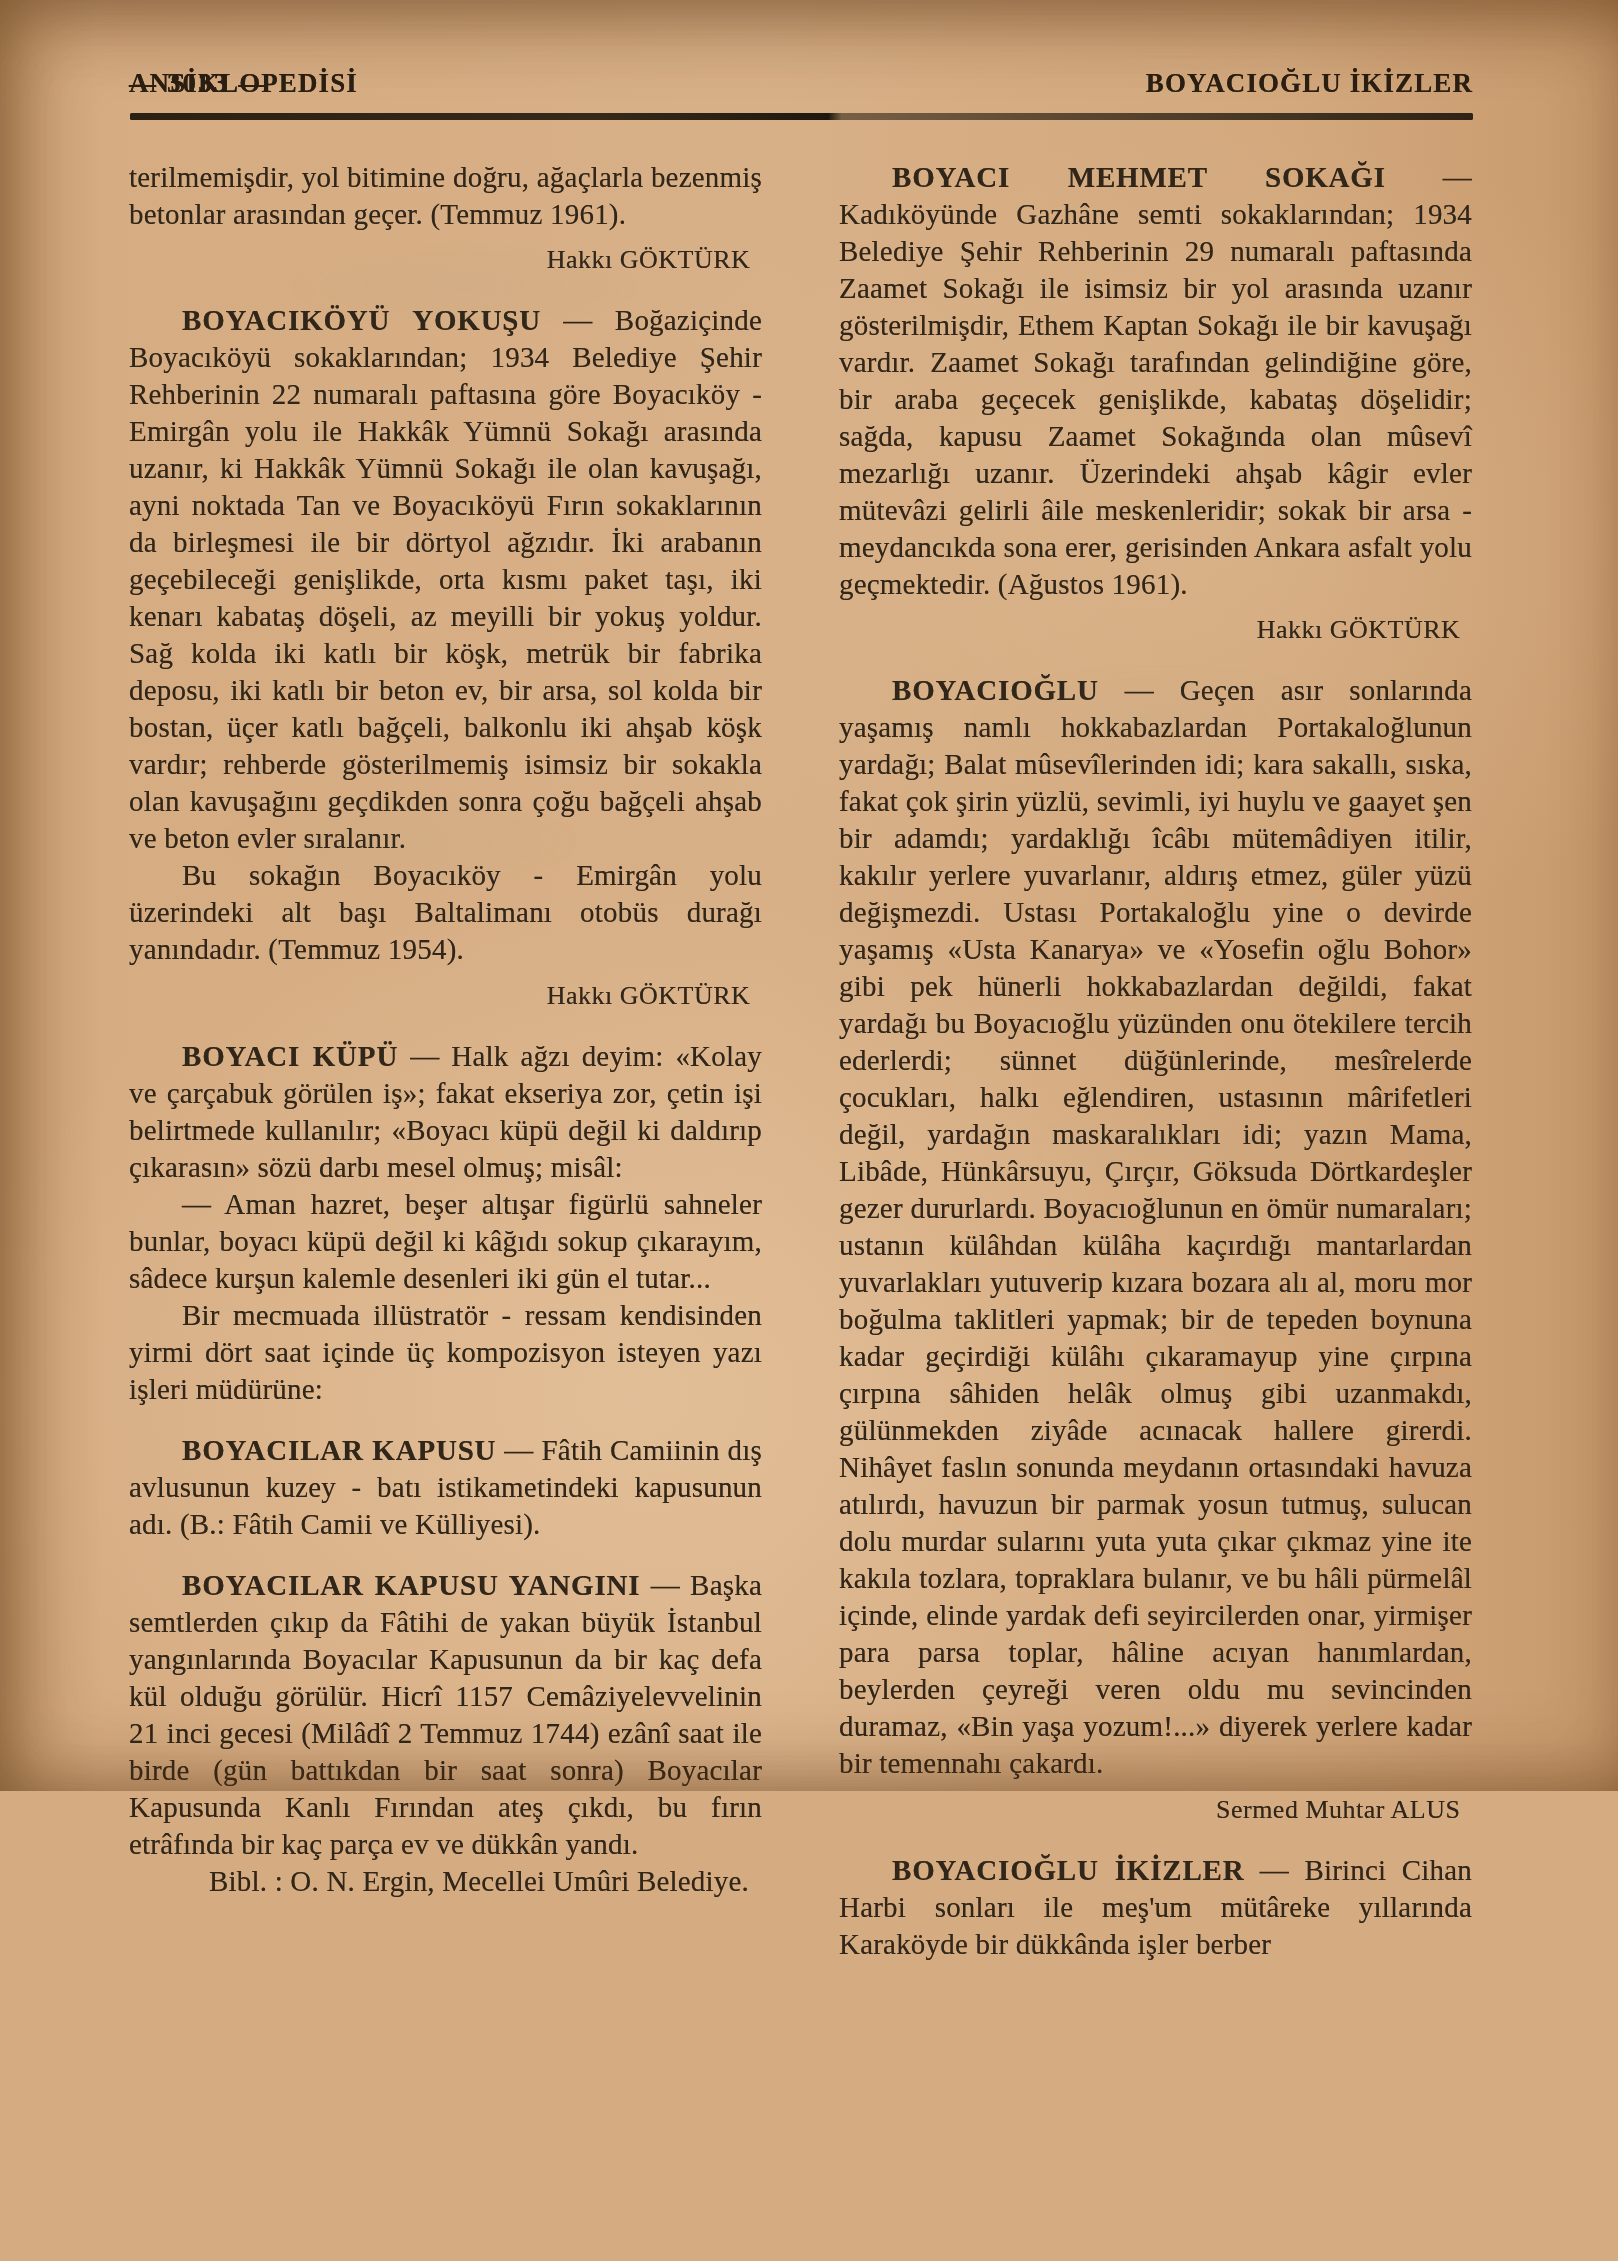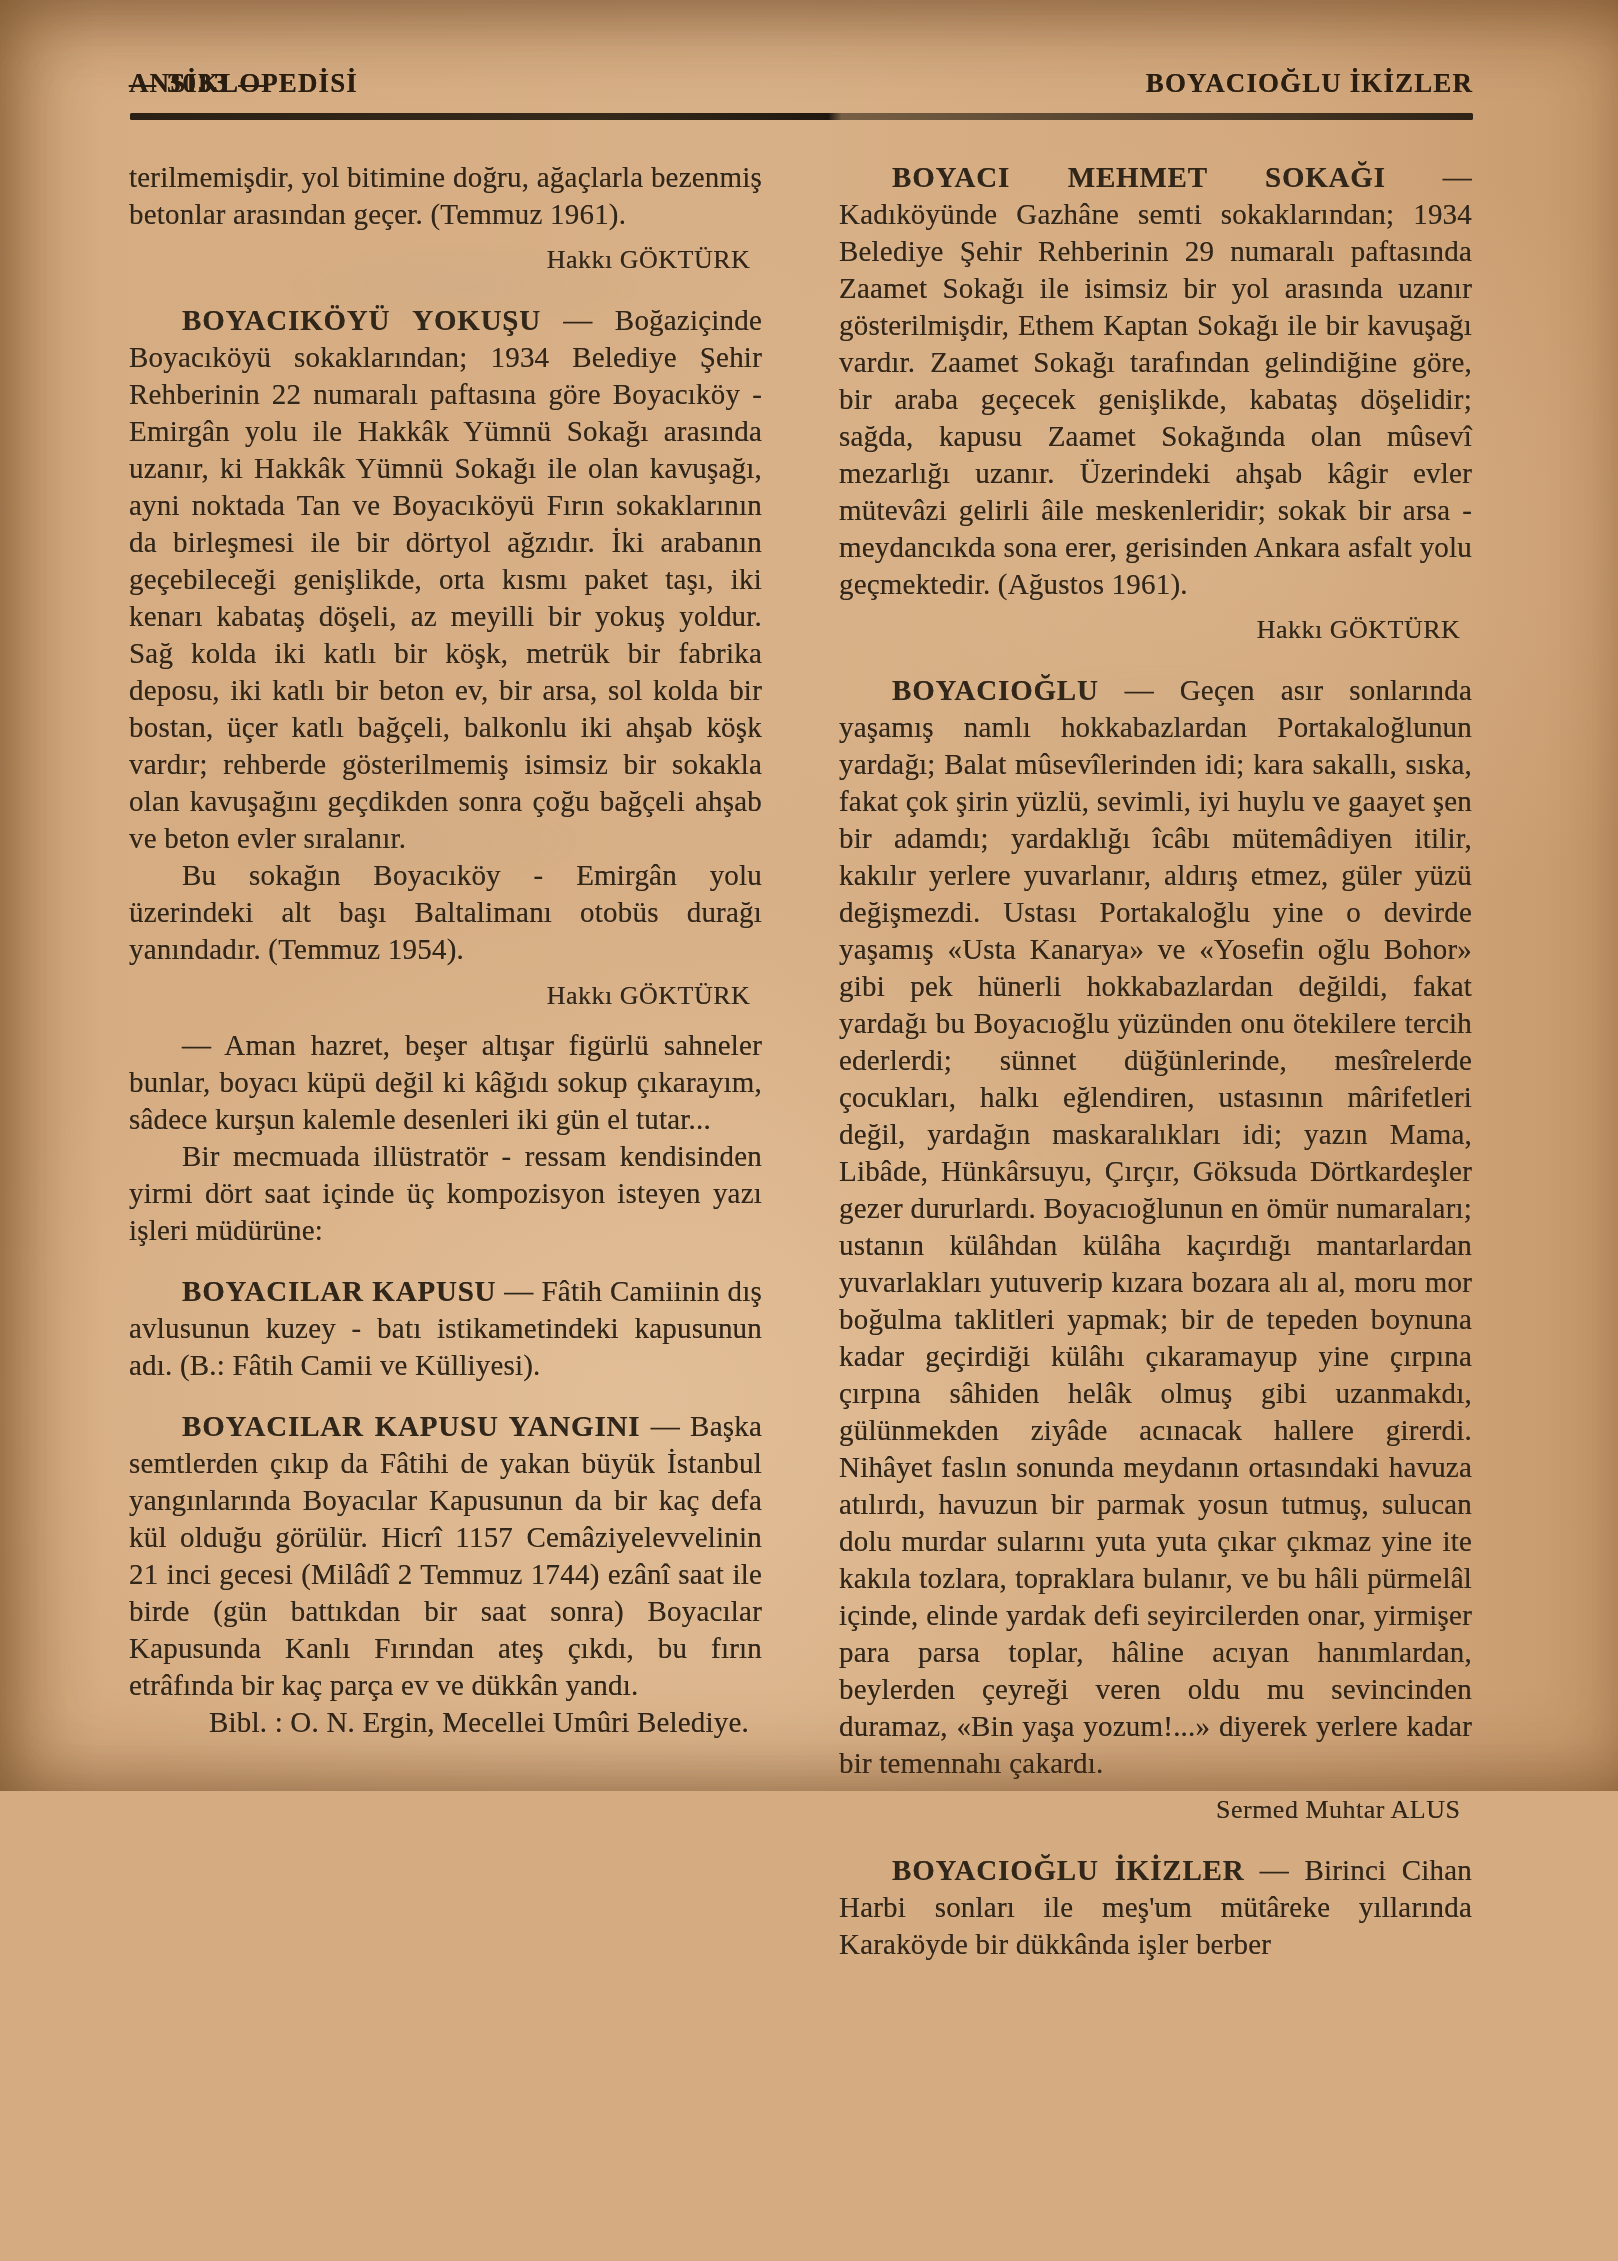--- a/index.html
+++ b/index.html
@@ -83,20 +83,21 @@
     <p class="para">terilmemişdir, yol bitimine doğru, ağaçlarla bezenmiş betonlar arasından geçer. (Temmuz 1961).</p>
 
     <p class="byline">Hakkı GÖKTÜRK</p>
 
     <p class="para entry"><span class="hw">BOYACIKÖYÜ YOKUŞU</span><span> — Boğaziçinde Boyacıköyü sokaklarından; 1934 Belediye Şehir Rehberinin 22 numaralı paftasına göre Boyacıköy - Emirgân yolu ile Hakkâk Yümnü Sokağı arasında uzanır, ki Hakkâk Yümnü Sokağı ile olan kavuşağı, ayni noktada Tan ve Boyacıköyü Fırın sokaklarının da birleşmesi ile bir dörtyol ağzıdır. İki arabanın geçebileceği genişlikde, orta kısmı paket taşı, iki kenarı kabataş döşeli, az meyilli bir yokuş yoldur. Sağ kolda iki katlı bir köşk, metrük bir fabrika deposu, iki katlı bir beton ev, bir arsa, sol kolda bir bostan, üçer katlı bağçeli, balkonlu iki ahşab köşk vardır; rehberde gösterilmemiş isimsiz bir sokakla olan kavuşağını geçdikden sonra çoğu bağçeli ahşab ve beton evler sıralanır.</span></p>
 
     <p class="para indent">Bu sokağın Boyacıköy - Emirgân yolu üzerindeki alt başı Baltalimanı otobüs durağı yanındadır. (Temmuz 1954).</p>
 
     <p class="byline">Hakkı GÖKTÜRK</p>
 
+    <p class="para entry"><span class="hw">BOYACI KÜPÜ</span><span> — Halk ağzı deyim: «Kolay ve çarçabuk görülen iş»; fakat ekseriya zor, çetin işi belirtmede kullanılır; «Boyacı küpü değil ki daldırıp çıkarasın» sözü darbı mesel olmuş; misâl:</span></p>
 
     <p class="para indent">— Aman hazret, beşer altışar figürlü sahneler bunlar, boyacı küpü değil ki kâğıdı sokup çıkarayım, sâdece kurşun kalemle desenleri iki gün el tutar...</p>
 
     <p class="para indent">Bir mecmuada illüstratör - ressam kendisinden yirmi dört saat içinde üç kompozisyon isteyen yazı işleri müdürüne:</p>
 
     <p class="para entry"><span class="hw">BOYACILAR KAPUSU</span><span> — Fâtih Camiinin dış avlusunun kuzey - batı istikametindeki kapusunun adı. (B.: Fâtih Camii ve Külliyesi).</span></p>
 
     <p class="para entry"><span class="hw">BOYACILAR KAPUSU YANGINI</span><span> — Başka semtlerden çıkıp da Fâtihi de yakan büyük İstanbul yangınlarında Boyacılar Kapusunun da bir kaç defa kül olduğu görülür. Hicrî 1157 Cemâziyelevvelinin 21 inci gecesi (Milâdî 2 Temmuz 1744) ezânî saat ile birde (gün battıkdan bir saat sonra) Boyacılar Kapusunda Kanlı Fırından ateş çıkdı, bu fırın etrâfında bir kaç parça ev ve dükkân yandı.</span></p>
 
     <p class="para bibl">Bibl. :  O. N. Ergin, Mecellei Umûri Belediye.</p>

